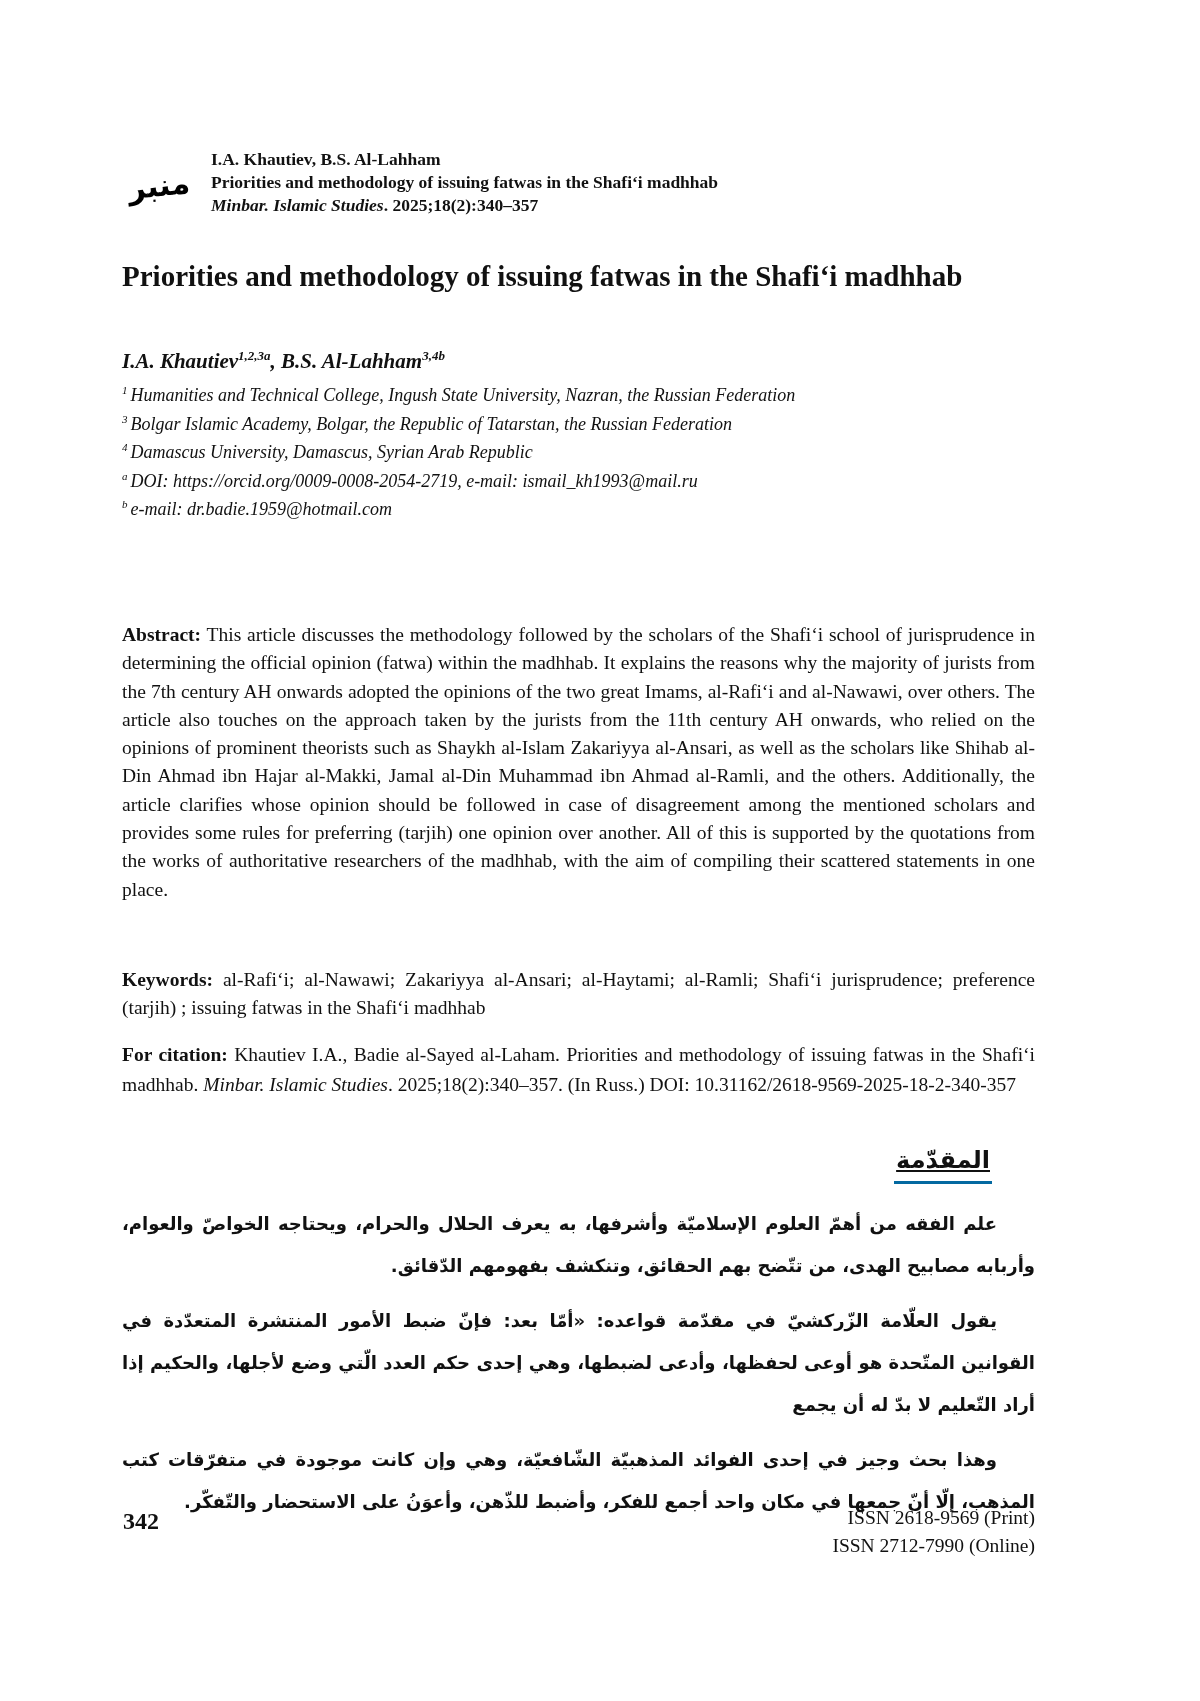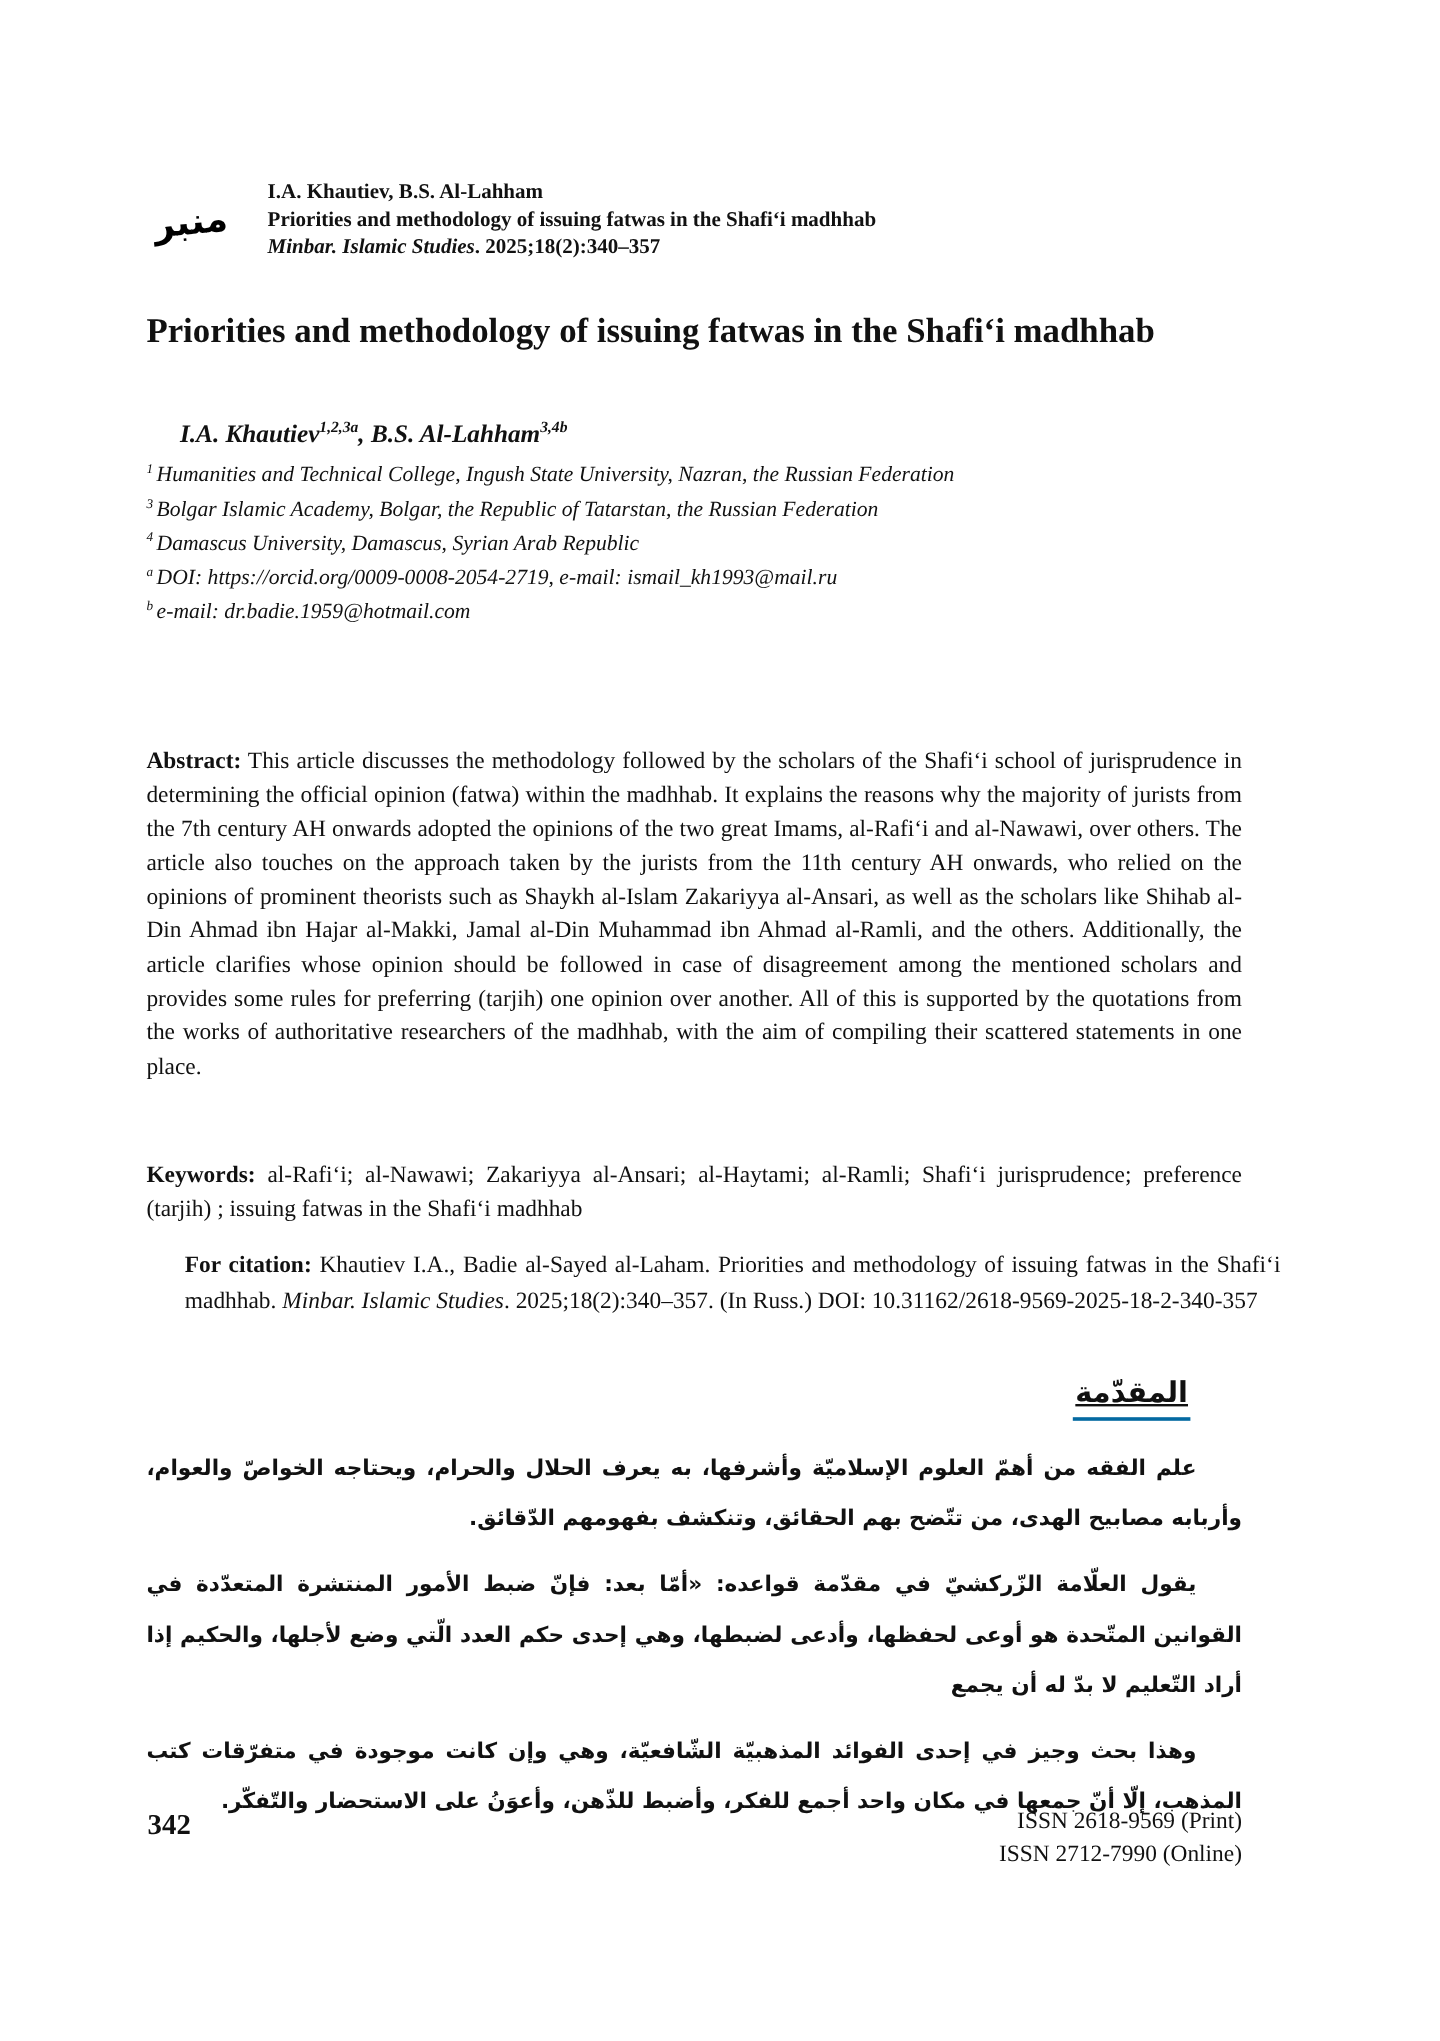--- a/index.html
+++ b/index.html
@@ -18,47 +18,47 @@
     display:flex;align-items:flex-start;gap:16px;
   }
   .logo{
     width:72px;height:80px;
     display:flex;align-items:center;justify-content:center;
     font-family:"DejaVu Sans", sans-serif;
     font-size:30px;font-weight:bold;color:#000;
     transform:rotate(-6deg);
     line-height:1;
   }
-  .running-lines{font-size:17.5px;font-weight:bold;line-height:23px;padding-top:2px;margin-left:12px;}
+  .running-lines{font-size:17.5px;font-weight:bold;line-height:23px;padding-top:2px;}
   .running-lines .ital{font-style:italic;}
   
   .article-title{
     position:absolute;left:122px;top:238px;width:913px;
     font-size:29px;font-weight:bold;line-height:39px;
   }
   
   .authors-line{
     position:absolute;left:122px;top:349px;width:913px;
-    font-size:21px;font-weight:bold;font-style:italic;margin-left:28px;
+    font-size:21px;font-weight:bold;font-style:italic;
   }
   .authors-line sup{font-size:13px;line-height:0;}
   
   .affiliations{
     position:absolute;left:122px;top:381px;width:913px;
     font-size:18px;font-style:italic;line-height:28.5px;
   }
   .affiliations sup{font-size:11px;line-height:0;margin-right:3px;}
   
   .para-block{
     position:absolute;left:122px;width:913px;
     font-size:19.5px;line-height:28.3px;text-align:justify;
   }
   .abstract{top:621px;}
   .keywords{top:966px;}
-  .citation{top:1040px;line-height:29.5px;margin-left:32px;}
+  .citation{top:1040px;line-height:29.5px;}
   .para-label{font-weight:bold;}
   .citation .ital{font-style:italic;}
   
   .arabic-heading{
     position:absolute;right:208px;top:1146px;
     font-family:"DejaVu Sans", sans-serif;
     font-size:24px;font-weight:bold;direction:rtl;
   }
   .arabic-heading .underlined{
     display:inline-block;

